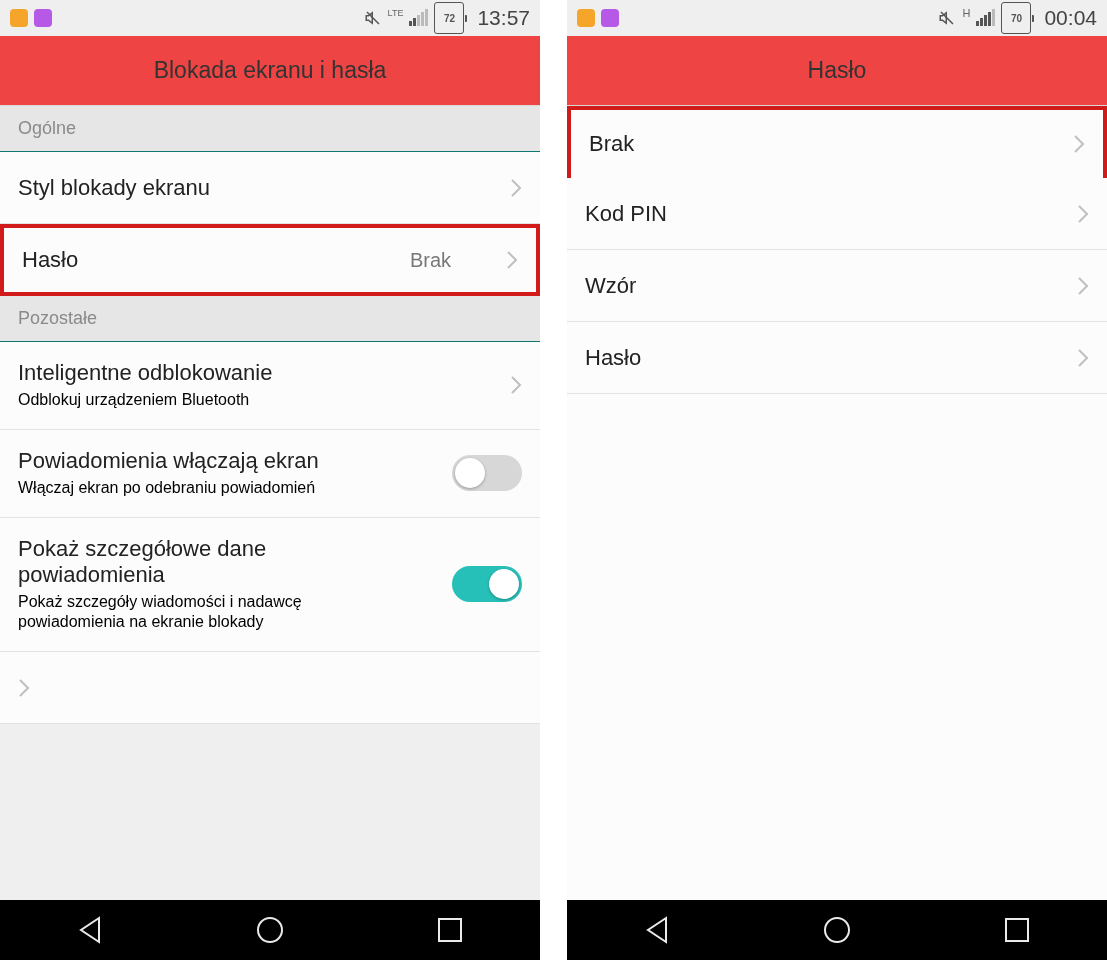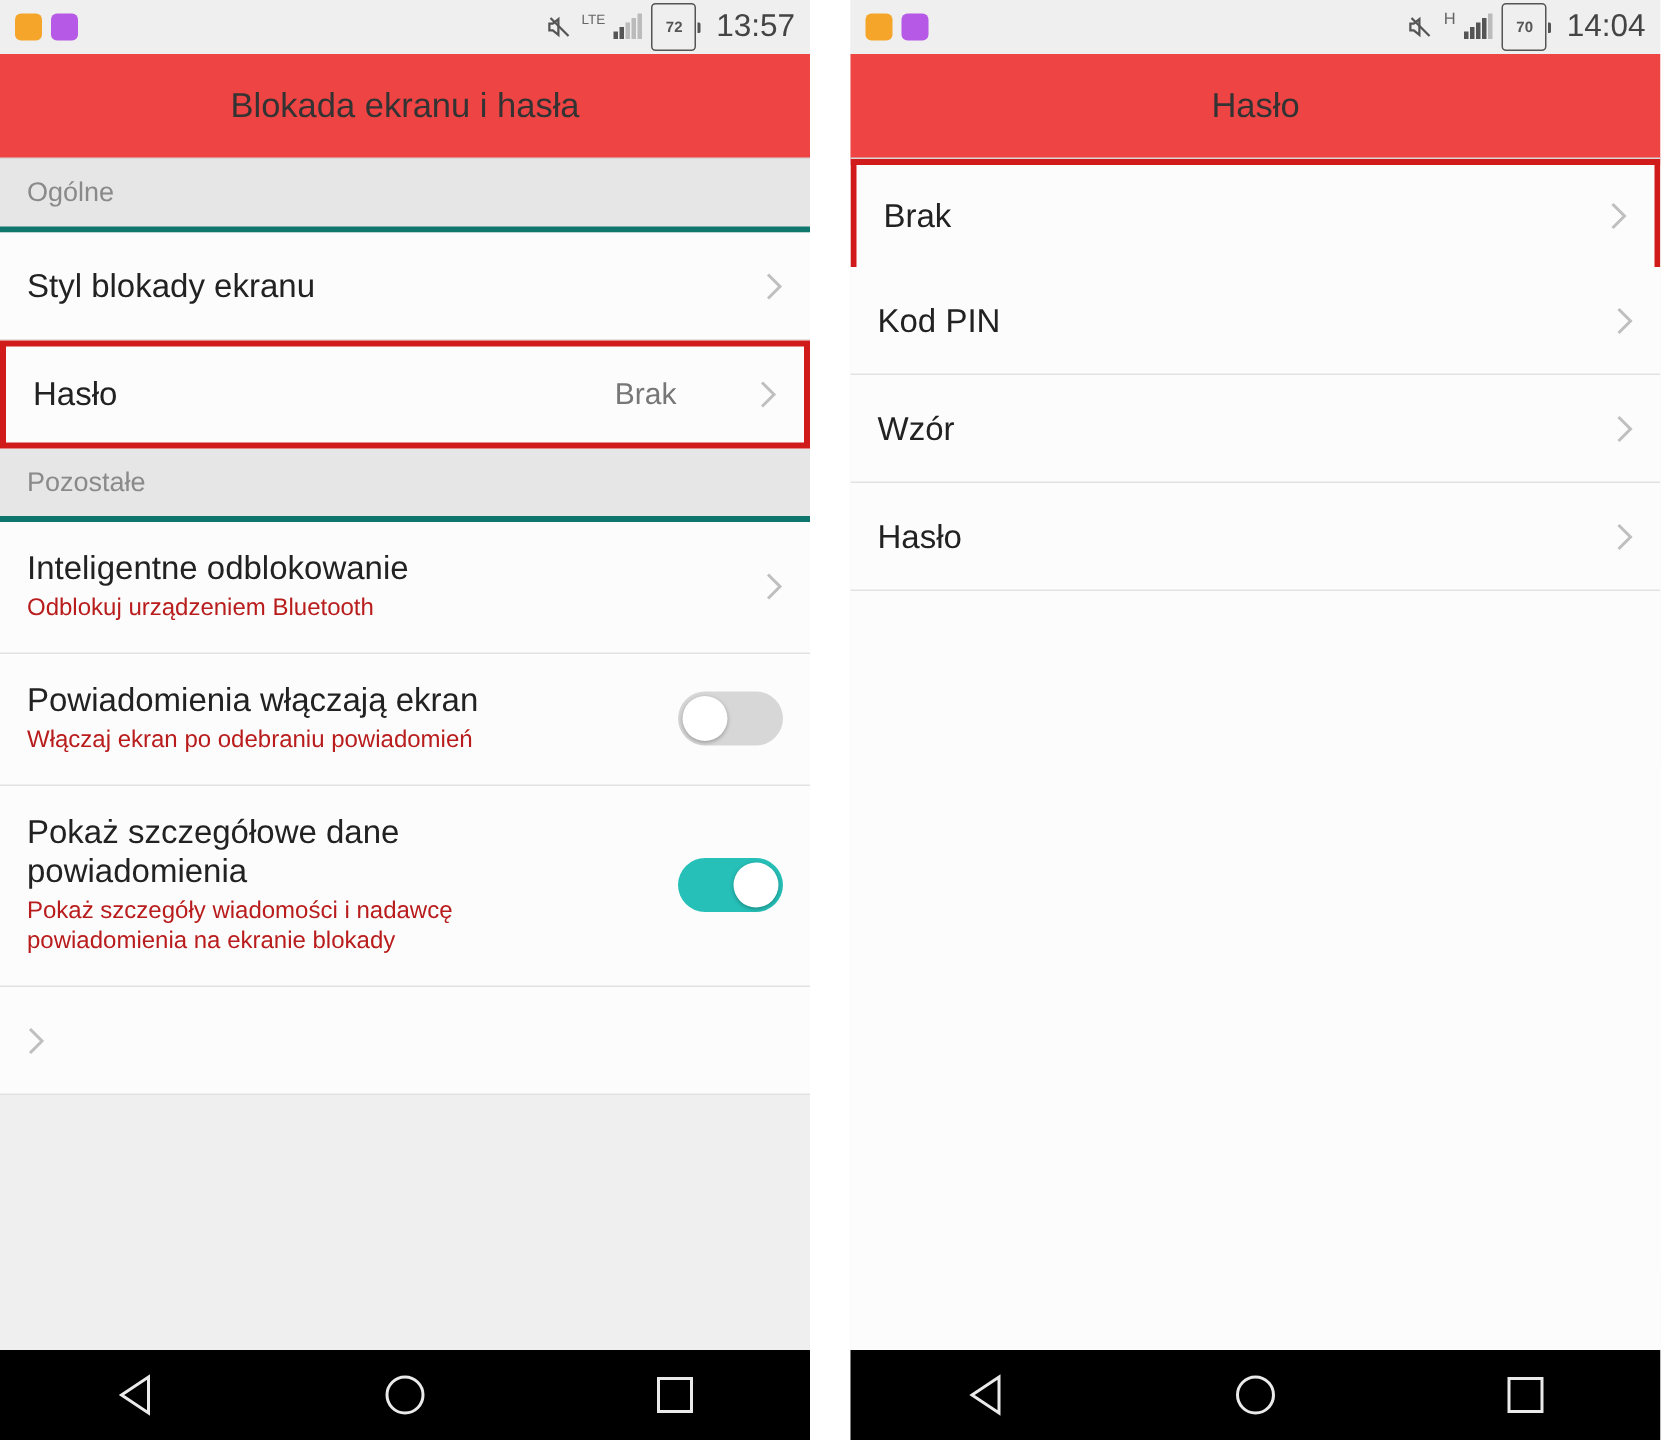--- a/index.html
+++ b/index.html
@@ -110,21 +110,21 @@
     font-size: 23px;
     color: #333;
   }
 
   
   .section-header {
     background: #e6e6e6;
     color: #8a8a8a;
     font-size: 18px;
     padding: 12px 18px;
-    border-bottom: 4px solid #0f766e;
+    border-bottom: 1px solid #0f766e;
   }
 
   
   .item {
     background: #fcfcfc;
     border-bottom: 1px solid #e2e2e2;
     display: flex;
     align-items: center;
     padding: 18px 18px;
     min-height: 72px;
@@ -136,21 +136,21 @@
     display: flex;
     flex-direction: column;
     gap: 4px;
   }
   .item .title {
     font-size: 22px;
     color: #222;
   }
   .item .subtitle {
     font-size: 16px;
-    color: #b91c1c;
+    color: #000000;
     line-height: 1.3;
   }
   .item .value {
     font-size: 20px;
     color: #777;
     margin-right: 10px;
   }
   .chevron {
     width: 12px;
     height: 20px;
@@ -356,21 +356,21 @@
         <span class="on" style="height:5px"></span>
         <span class="on" style="height:8px"></span>
         <span class="on" style="height:11px"></span>
         <span class="on" style="height:14px"></span>
         <span style="height:17px"></span>
       </span>
       <span class="battery">
         <span class="battery-body">70</span>
         <span class="battery-tip"></span>
       </span>
-      <span class="clock">14:04</span>
+      <span class="clock">00:04</span>
     </div>
   </div>
 
   <div class="screen-header">
     <span>Hasło</span>
   </div>
 
   <div class="screen-body">
 
     <div class="item highlight" style="border-bottom:none;">

